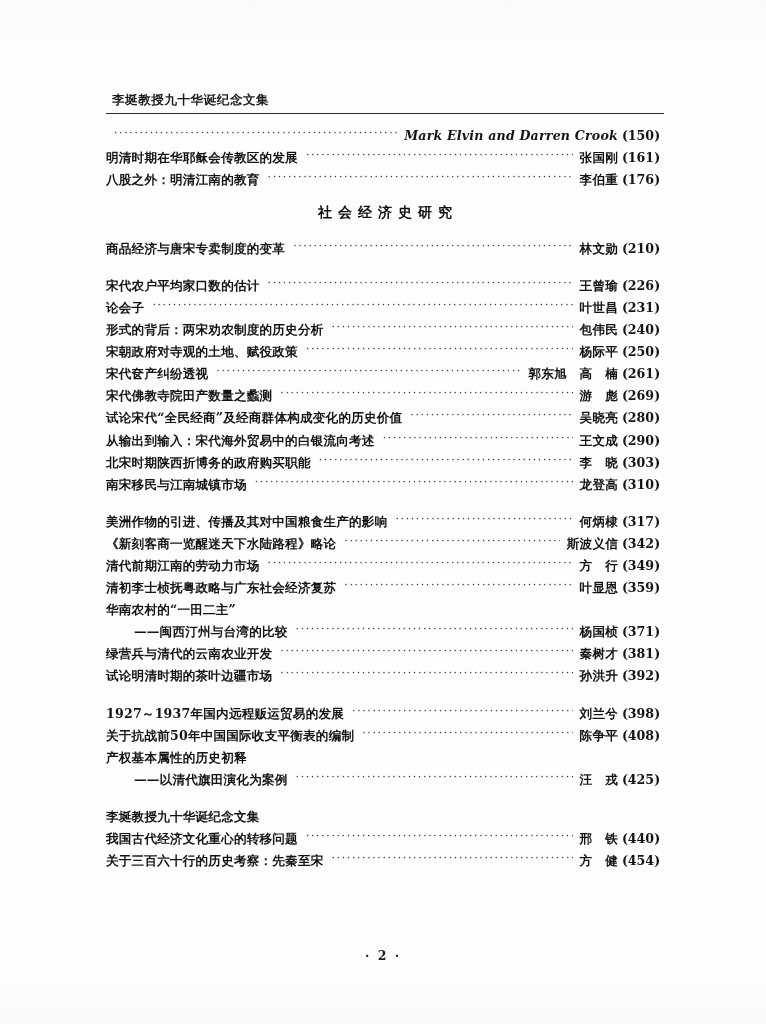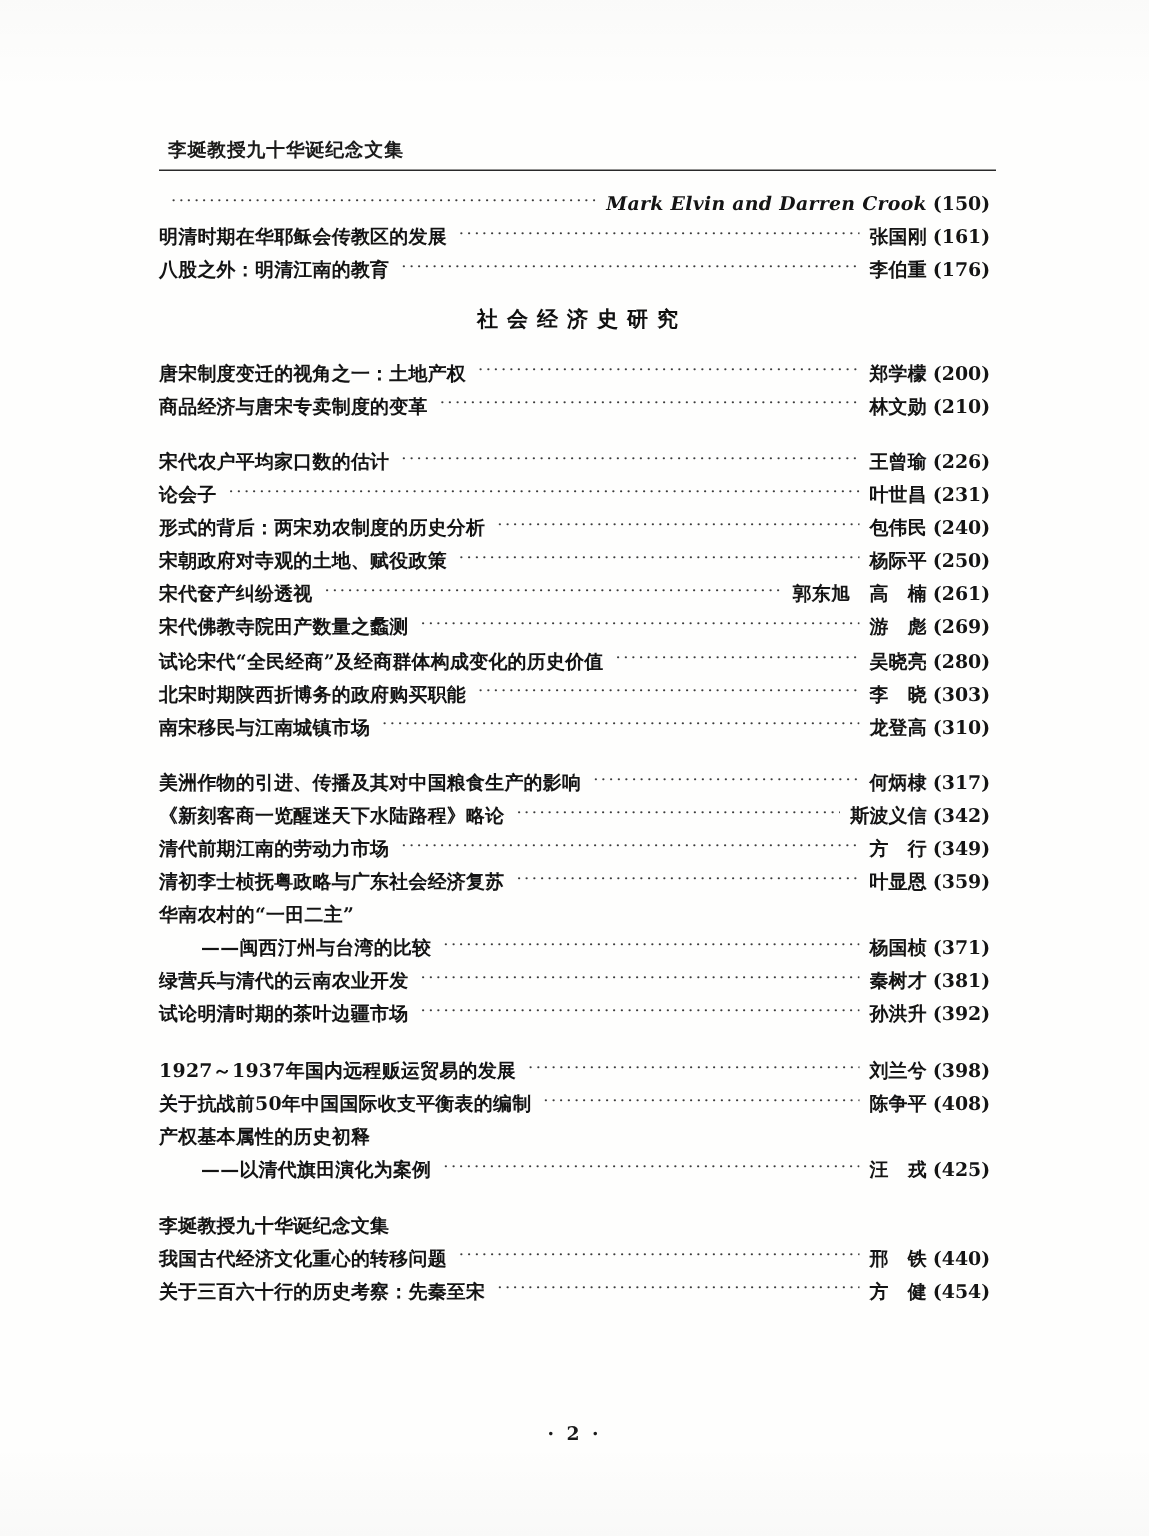--- a/index.html
+++ b/index.html
@@ -164,26 +164,20 @@
           <span class="author">李伯重</span>
           <span class="page-no">(176)</span>
         </div>
       </div>
 
     <div class="section-title">社会经济史研究</div>
 
     <div id="toc-groups">
         <div>
           <div class="entry">
-            <span class="title">唐宋制度变迁的视角之一：土地产权</span>
-            <span class="leader"></span>
-            <span class="author">郑学檬</span>
-            <span class="page-no">(200)</span>
-          </div>
-          <div class="entry">
             <span class="title">商品经济与唐宋专卖制度的变革</span>
             <span class="leader"></span>
             <span class="author">林文勋</span>
             <span class="page-no">(210)</span>
           </div>
         </div>
         <div class="gap"></div>
         <div>
           <div class="entry">
             <span class="title">宋代农户平均家口数的估计</span>
@@ -221,20 +215,26 @@
             <span class="author">游　彪</span>
             <span class="page-no">(269)</span>
           </div>
           <div class="entry">
             <span class="title">试论宋代“全民经商”及经商群体构成变化的历史价值</span>
             <span class="leader"></span>
             <span class="author">吴晓亮</span>
             <span class="page-no">(280)</span>
           </div>
           <div class="entry">
+            <span class="title">从输出到输入：宋代海外贸易中的白银流向考述</span>
+            <span class="leader"></span>
+            <span class="author">王文成</span>
+            <span class="page-no">(290)</span>
+          </div>
+          <div class="entry">
             <span class="title">北宋时期陕西折博务的政府购买职能</span>
             <span class="leader"></span>
             <span class="author">李　晓</span>
             <span class="page-no">(303)</span>
           </div>
           <div class="entry">
             <span class="title">南宋移民与江南城镇市场</span>
             <span class="leader"></span>
             <span class="author">龙登高</span>
             <span class="page-no">(310)</span>

